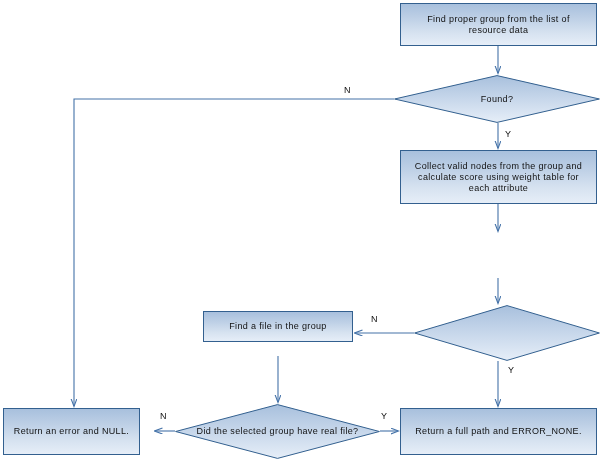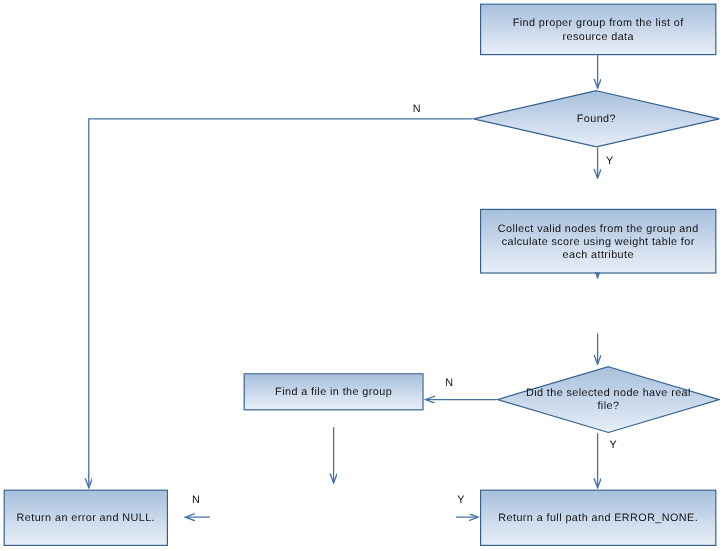--- a/index.html
+++ b/index.html
@@ -112,42 +112,53 @@
       </defs>
       <polygon points="103,0.6 205.4,24 103,47.4 0.6,24" fill="url(#g1)" stroke="#33608f" stroke-width="1"></polygon>
     </svg>
     <div class="txt">Found?</div>
   </div>
 
   <div class="node proc" style="left:400px; top:3px; width:197px; height:43px;">
     <div class="txt">Find proper group from the list of resource data</div>
   </div>
 
-  <div class="node proc" style="left:400px; top:150px; width:197px; height:54px;margin-top:24px;">
+  <div class="node proc" style="left:400px; top:150px; width:197px; height:54px;">
     <div class="txt">Collect valid nodes from the group and calculate score using weight table for each attribute</div>
   </div>
 
 
   <div class="node dec" style="left:414px; top:305px; width:186px; height:56px;">
     <svg class="shape" viewBox="0 0 186 56" preserveAspectRatio="none">
       <defs>
         <linearGradient id="g2" x1="0" y1="0" x2="0" y2="1">
           <stop offset="0%" stop-color="#a8c0dd"></stop>
           <stop offset="100%" stop-color="#e6eef8"></stop>
         </linearGradient>
       </defs>
       <polygon points="93,0.6 185.4,28 93,55.4 0.6,28" fill="url(#g2)" stroke="#33608f" stroke-width="1"></polygon>
     </svg>
-    <div class="txt">Did the selected node have real file?</div>
   </div>
 
   <div class="node proc" style="left:203px; top:311px; width:150px; height:31px;">
     <div class="txt">Find a file in the group</div>
   </div>
 
+  <div class="node dec" style="left:175px; top:404px; width:205px; height:55px;">
+    <svg class="shape" viewBox="0 0 205 55" preserveAspectRatio="none">
+      <defs>
+        <linearGradient id="g3" x1="0" y1="0" x2="0" y2="1">
+          <stop offset="0%" stop-color="#a8c0dd"></stop>
+          <stop offset="100%" stop-color="#e6eef8"></stop>
+        </linearGradient>
+      </defs>
+      <polygon points="102.5,0.6 204.4,27.5 102.5,54.4 0.6,27.5" fill="url(#g3)" stroke="#33608f" stroke-width="1"></polygon>
+    </svg>
+    <div class="txt">Did the selected group have real file?</div>
+  </div>
 
   <div class="node proc" style="left:3px; top:408px; width:137px; height:47px;">
     <div class="txt">Return an error and NULL.</div>
   </div>
 
   <div class="node proc" style="left:400px; top:408px; width:197px; height:47px;">
     <div class="txt">Return a full path and ERROR_NONE.</div>
   </div>
 
   <div class="edgelabel" style="left:344px; top:85px;">N</div>

